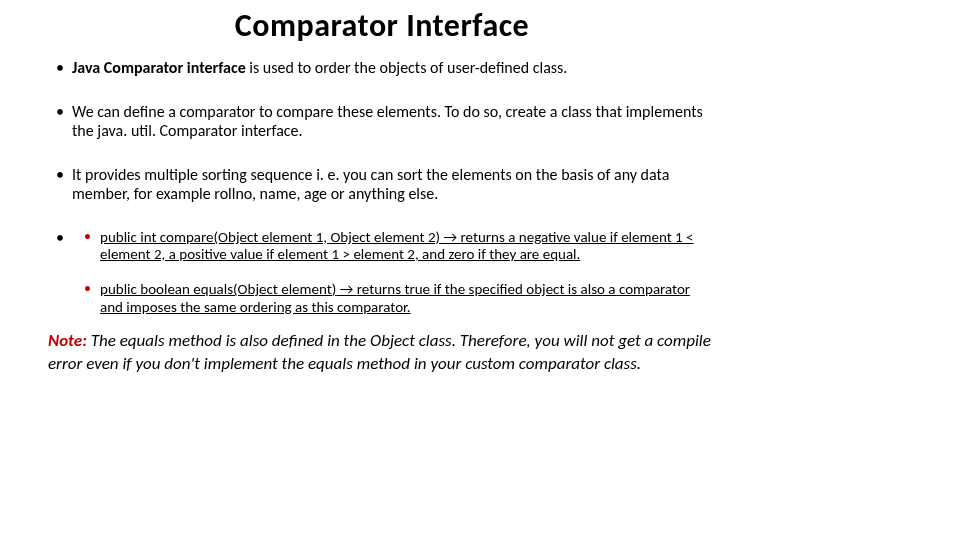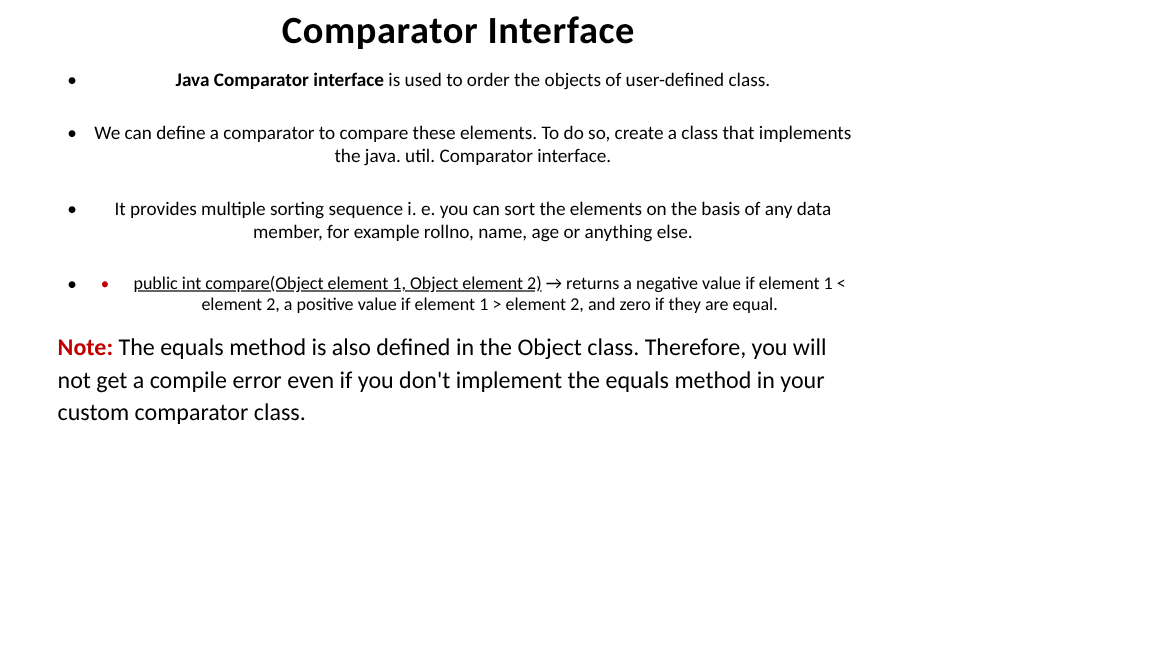--- a/index.html
+++ b/index.html
@@ -1,28 +1,28 @@
 <!DOCTYPE html>
 <html><head>
 <meta charset="utf-8">
 <style>
   * { margin: 0; padding: 0; box-sizing: border-box; }
   html, body { width: 960px; height: 540px; background: #fff; font-family: "Calibri", "Segoe UI", Arial, sans-serif; color: #000; }
   .slide { width: 764px; height: 540px; padding: 6px 48px 0 48px; position: relative; }
   .title { font-size: 32px; font-weight: 600; text-align: center; letter-spacing: 0.5px; font-family: "Candara", "Calibri", sans-serif; }
   ul.main { list-style: none; margin-top: 14px; }
-  ul.main > li { position: relative; padding-left: 24px; font-size: 16px; line-height: 1.15; margin-bottom: 26px; text-align: center; }
+  ul.main > li { position: relative; padding-left: 24px; font-size: 16px; line-height: 1.15; margin-bottom: 26px; }
   ul.main > li::before { content: "•"; position: absolute; left: 8px; top: 0; font-size: 16px; }
   ul.sub { list-style: none; margin-top: 4px; }
-  ul.sub > li { position: relative; padding-left: 28px; font-size: 15px; line-height: 1.15; margin-bottom: 18px; }
+  ul.sub > li { position: relative; padding-left: 28px; font-size: 15px; line-height: 1.15; margin-bottom: 18px; text-decoration: underline; }
   ul.sub > li::before { content: "•"; position: absolute; left: 12px; top: 0; color: #C00000; font-size: 14px; }
   .b { font-weight: 700; }
   .u { text-decoration: underline; }
   .note-label { color: #C00000; font-weight: 700; }
-  .note { font-size: 20px; line-height: 1.35; margin-top: -4px; }
+  .note { font-size: 17px; line-height: 1.35; margin-top: -4px; font-style: italic; }
   .mono { font-family: "Calibri", Arial, sans-serif; }
   .li5 { margin-bottom: 4px !important; }
 </style>
 </head>
 <body>
 
 <div class="slide">
 
   <div class="title">Comparator Interface</div>
 
@@ -39,20 +39,23 @@
 
     <li>
       <span>It provides multiple sorting sequence i. e. you can sort the elements on the basis of any data member, for example rollno, name, age or anything else.</span>
     </li>
 
     <li class="li5">
       <ul class="sub">
         <li>
           <span class="u mono">public int compare(Object element 1, Object element 2)</span><span> → </span><span>returns a negative value if element 1 &lt; element 2, a positive value if element 1 &gt; element 2, and zero if they are equal.</span>
         </li>
+        <li>
+          <span class="u mono">public boolean equals(Object element)</span><span> → </span><span>returns true if the specified object is also a comparator and imposes the same ordering as this comparator.</span>
+        </li>
       </ul>
     </li>
 
   </ul>
 
   <p class="note">
     <span class="note-label">Note:</span><span> The </span><span class="mono">equals</span><span> method is also defined in the </span><span class="mono">Object</span><span> class. Therefore, you will not get a compile error even if you don't implement the </span><span class="mono">equals</span><span> method in your custom comparator class.</span>
   </p>
 
 </div>

